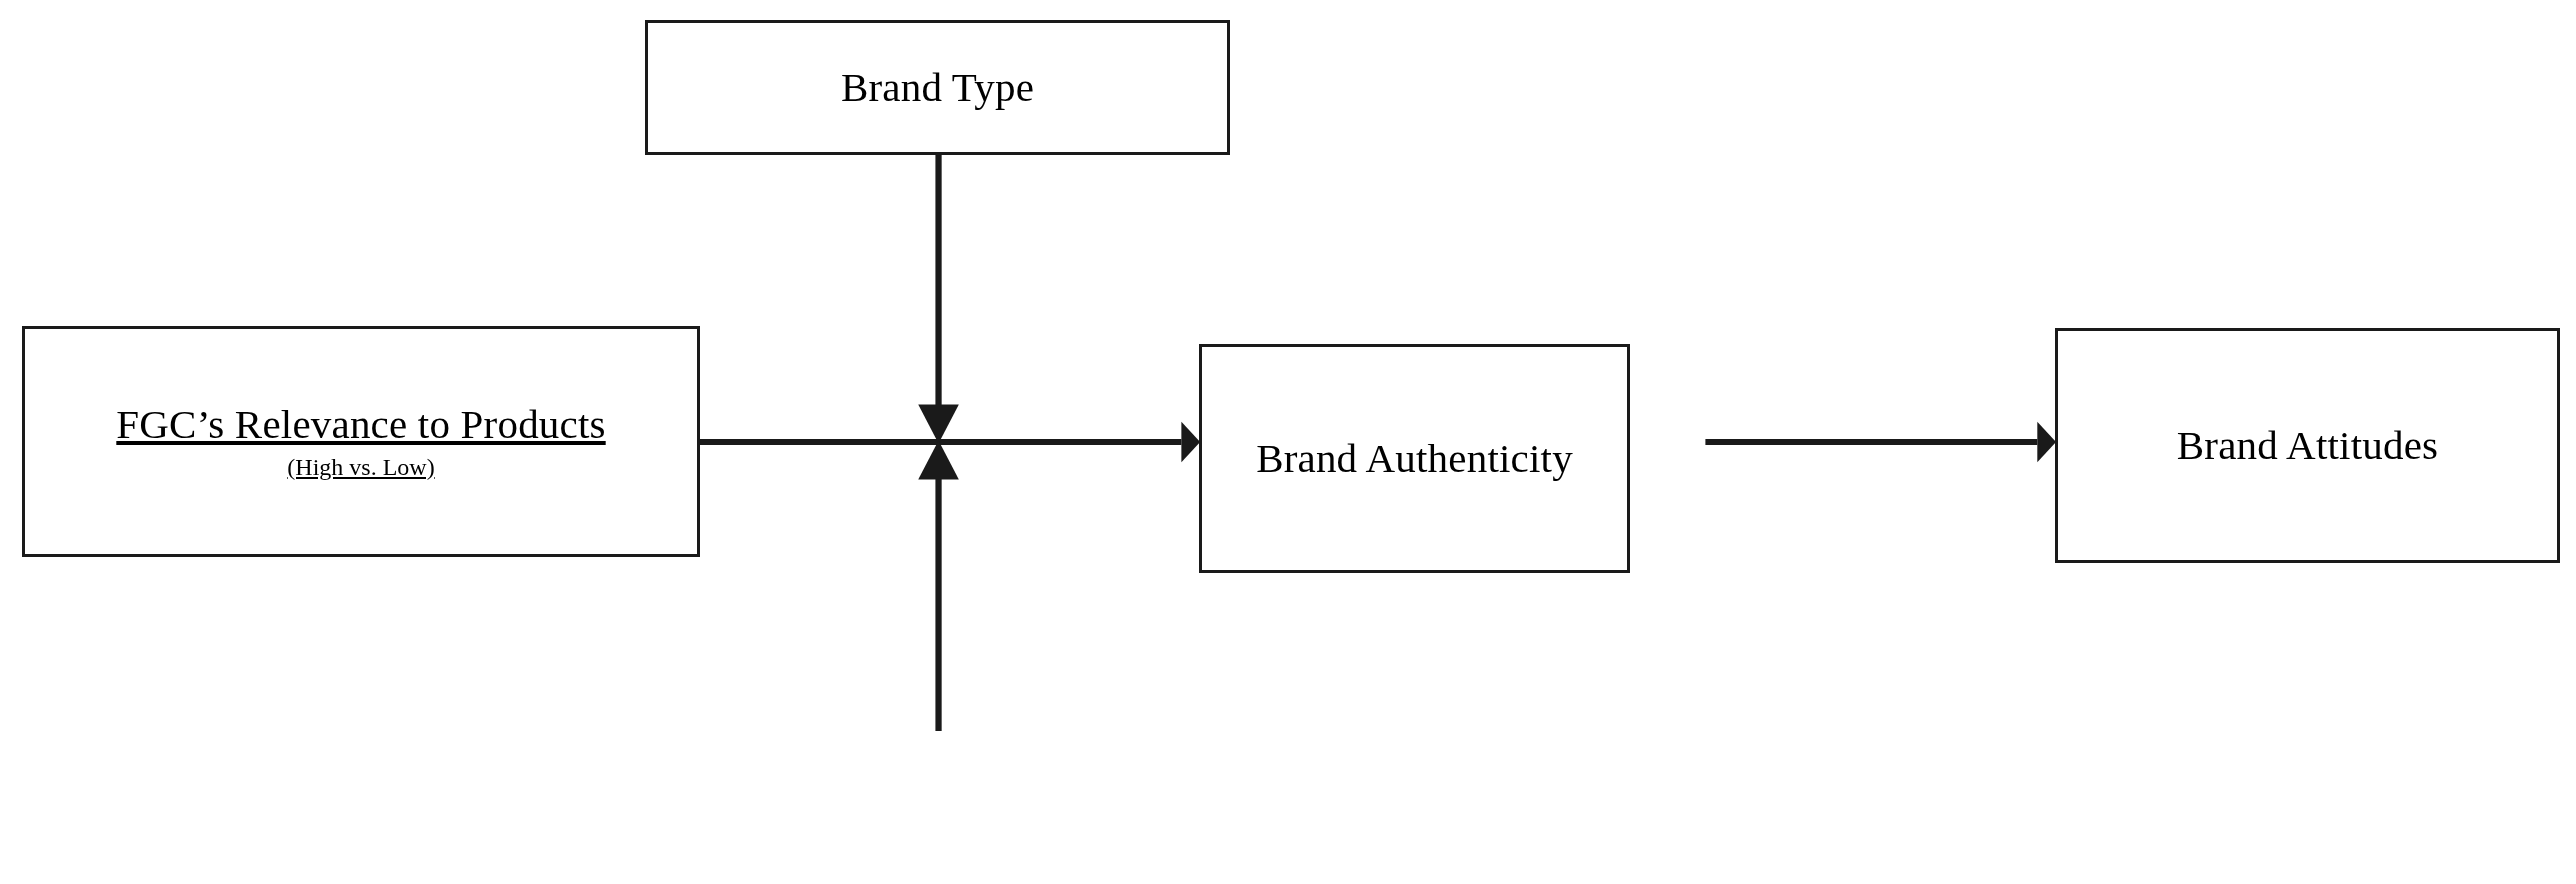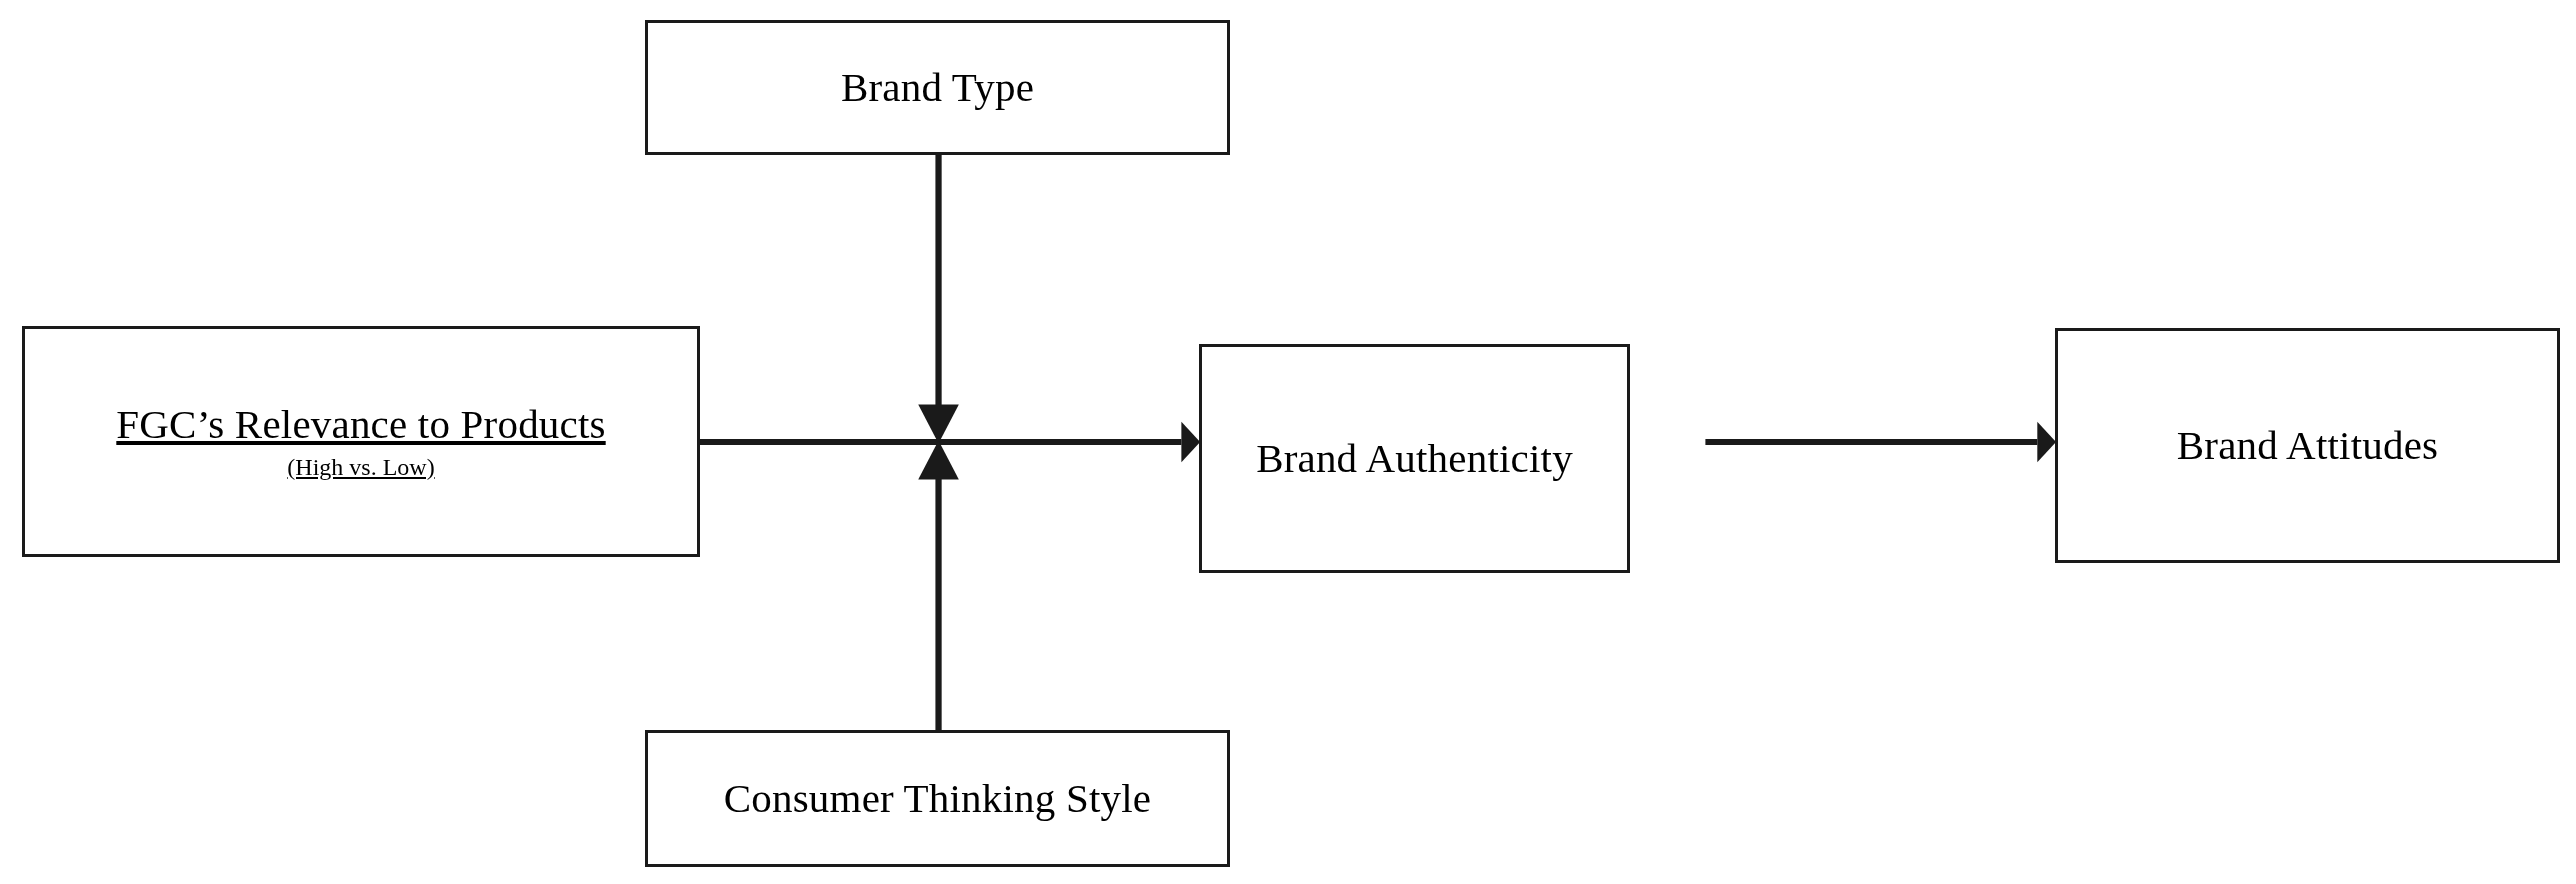--- a/index.html
+++ b/index.html
@@ -100,18 +100,15 @@
   </div>
 
   <div class="node" id="node-brand-auth">
     <span class="node-label">Brand Authenticity</span>
   </div>
 
   <div class="node" id="node-brand-attitudes">
     <span class="node-label">Brand Attitudes</span>
   </div>
 
-  <div class="node" id="node-thinking-style">
-    <span class="node-label">Consumer Thinking Style</span>
-  </div>
 
 </div>
 
 
 </body></html>

